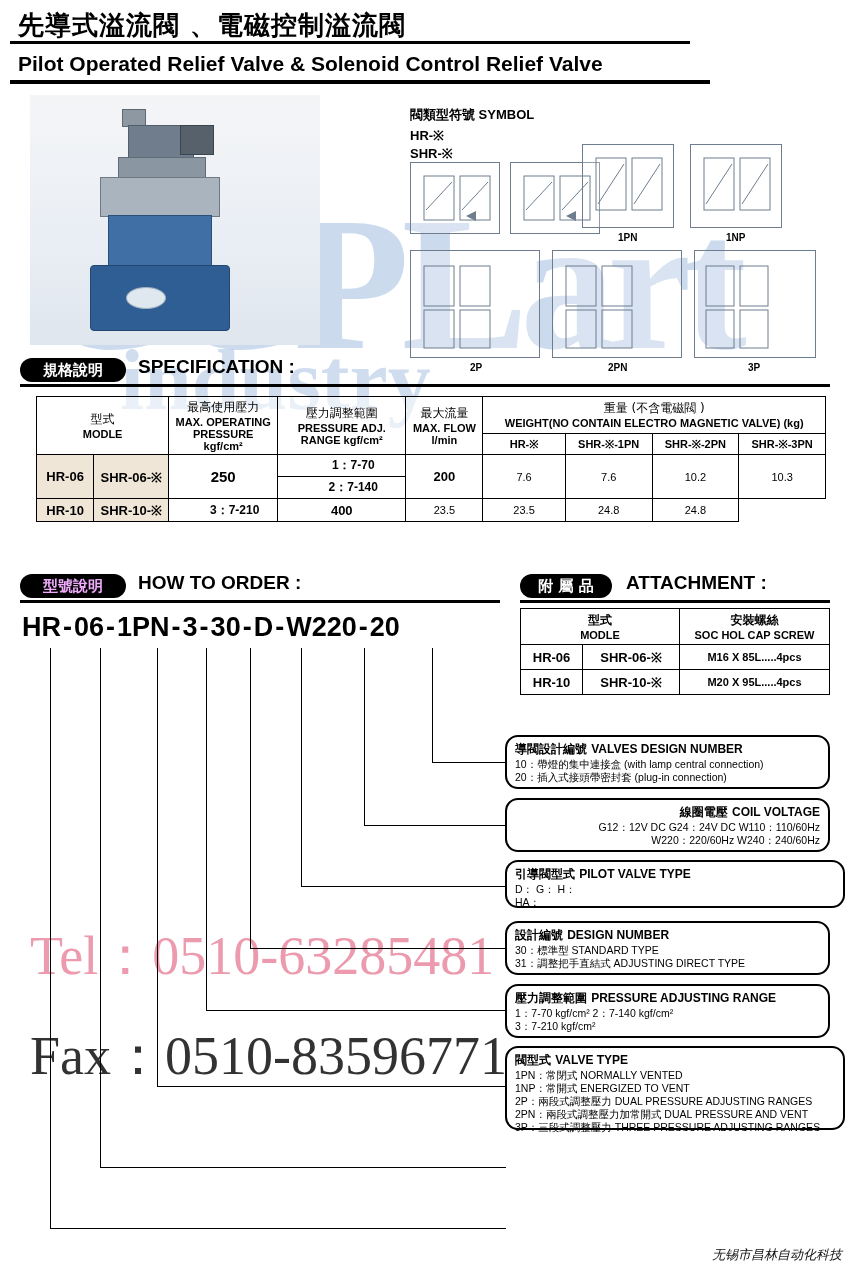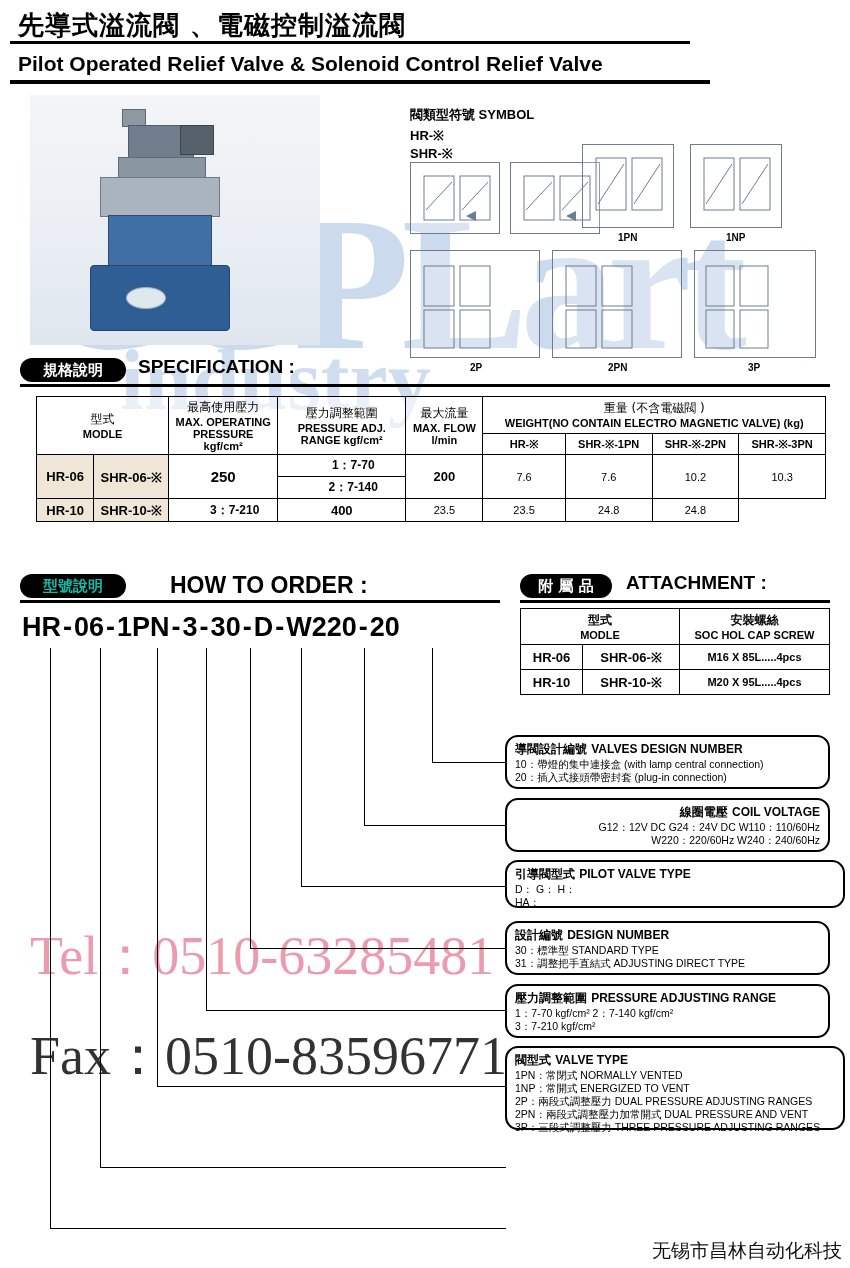--- a/index.html
+++ b/index.html
@@ -100,25 +100,25 @@
     border:1px solid #000; text-align:center; vertical-align:middle; padding:2px 3px;
   }
   .sp-cn { font-size:12px; font-family:"DejaVu Sans", sans-serif; }
   .sp-bold{ font-weight:bold; }
   .modelcell{ font-weight:bold; font-size:13px; background:#efe6d8; }
   .rng { font-weight:bold; font-size:12px; text-align:left; padding-left:26px !important;}
 
   
   .order-tag {
     position:absolute; left:20px; top:574px; width:106px; height:24px;
-    background:#000; color:#14b8a6; font-size:15px; font-weight:bold;
+    background:#000; color:#f0abfc; font-size:15px; font-weight:bold;
     text-align:center; line-height:24px; border-radius:12px;
     font-family:"DejaVu Sans", sans-serif;
   }
-  .order-title { position:absolute; left:138px; top:572px; font-size:23px; font-weight:bold;margin-left:32px; }
+  .order-title { position:absolute; left:138px; top:572px; font-size:19px; font-weight:bold; }
   .order-rule { position:absolute; left:20px; top:600px; width:480px; height:3px; background:#000; }
 
   .attach-tag {
     position:absolute; left:520px; top:574px; width:92px; height:24px;
     background:#000; color:#fff; font-size:15px; font-weight:bold;
     text-align:center; line-height:24px; border-radius:12px;
     font-family:"DejaVu Sans", sans-serif;
   }
   .attach-title { position:absolute; left:626px; top:572px; font-size:19px; font-weight:bold; }
   .attach-rule { position:absolute; left:520px; top:600px; width:310px; height:3px; background:#000; }
@@ -150,22 +150,22 @@
   
   .note {
     position:absolute; left:505px; border:2px solid #000; border-radius:13px;
     background:#fff; padding:4px 8px;
   }
   .note .nt-title { font-size:12px; font-weight:bold; font-family:"DejaVu Sans", sans-serif; }
   .note .nt-title em { font-style:normal; font-family:"Liberation Sans", sans-serif; font-weight:bold;}
   .note .nt-line { font-size:10.5px; line-height:13px; }
 
   .footer-cn {
-    position:absolute; right:8px; bottom:4px; font-size:19px;
-    font-family:"DejaVu Sans", sans-serif; color:#111;
+    position:absolute; right:8px; bottom:4px; font-size:13px;
+    font-family:"DejaVu Sans", sans-serif; color:#111;font-style:italic;
   }
 
   .symsvg { position:absolute; left:0; top:0; }
 </style>
 </head>
 <body>
 
 <div class="page">
 
   <div class="hdr-cn">先導式溢流閥 、電磁控制溢流閥</div>

